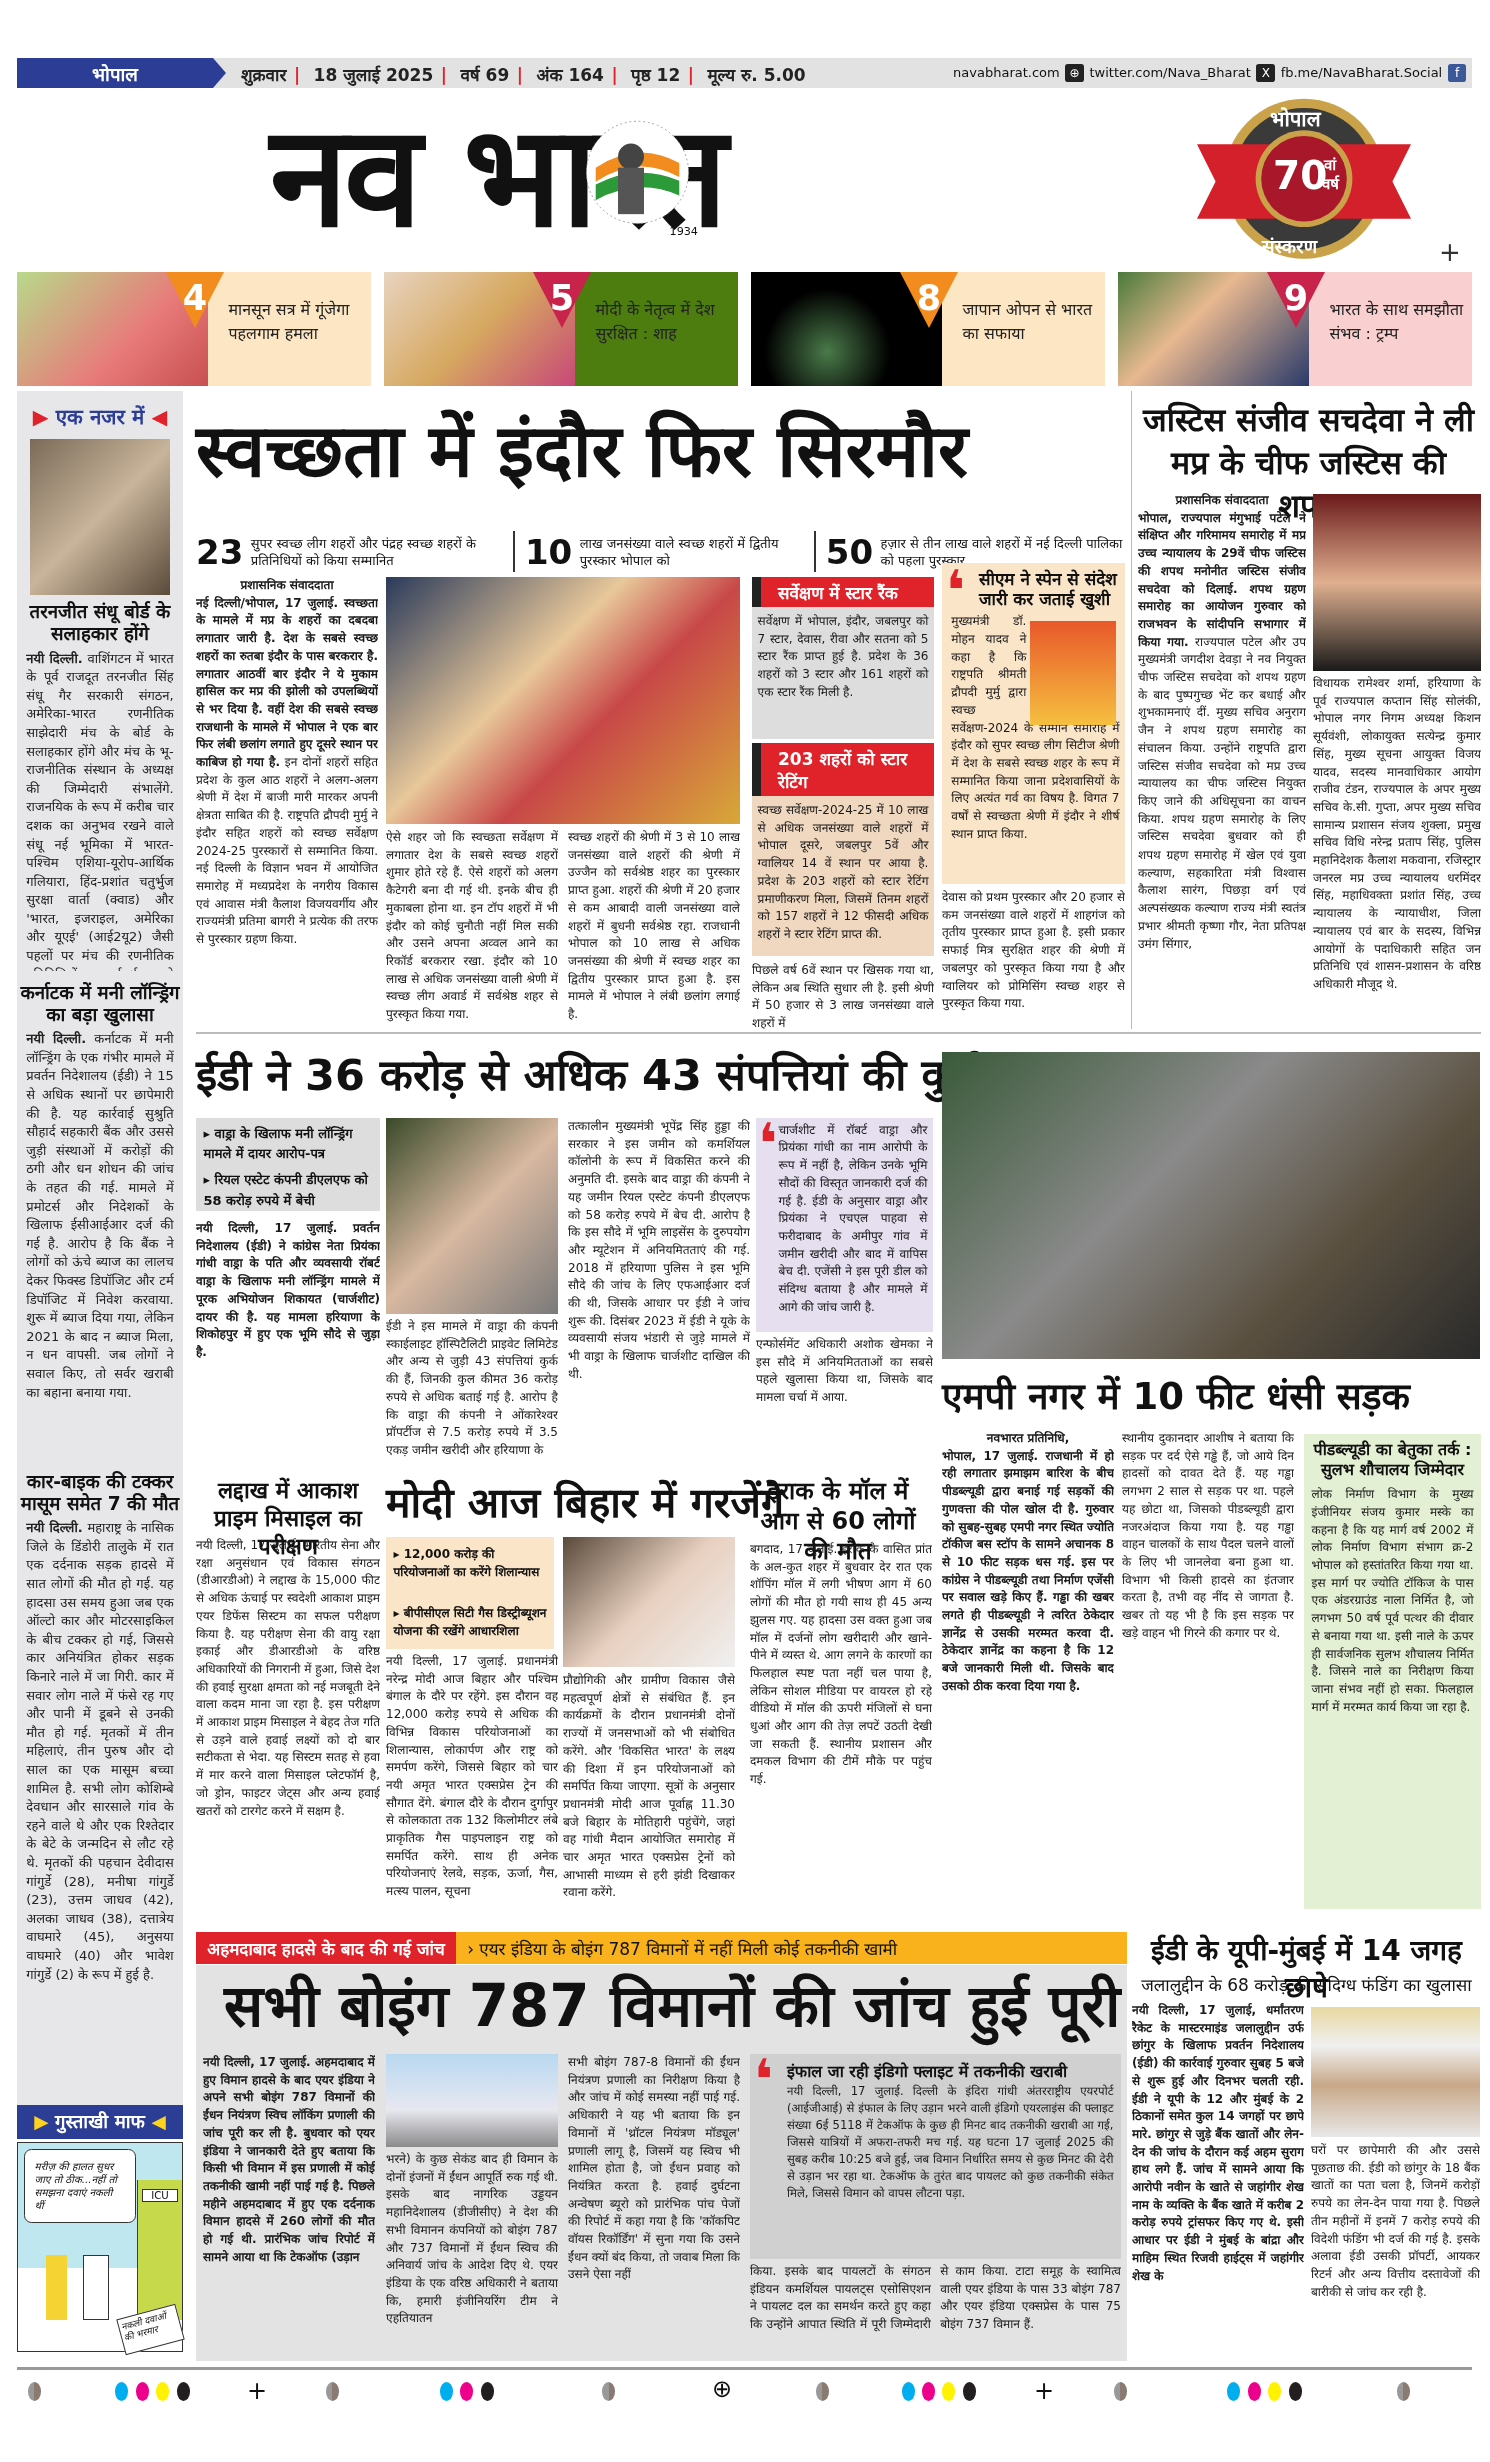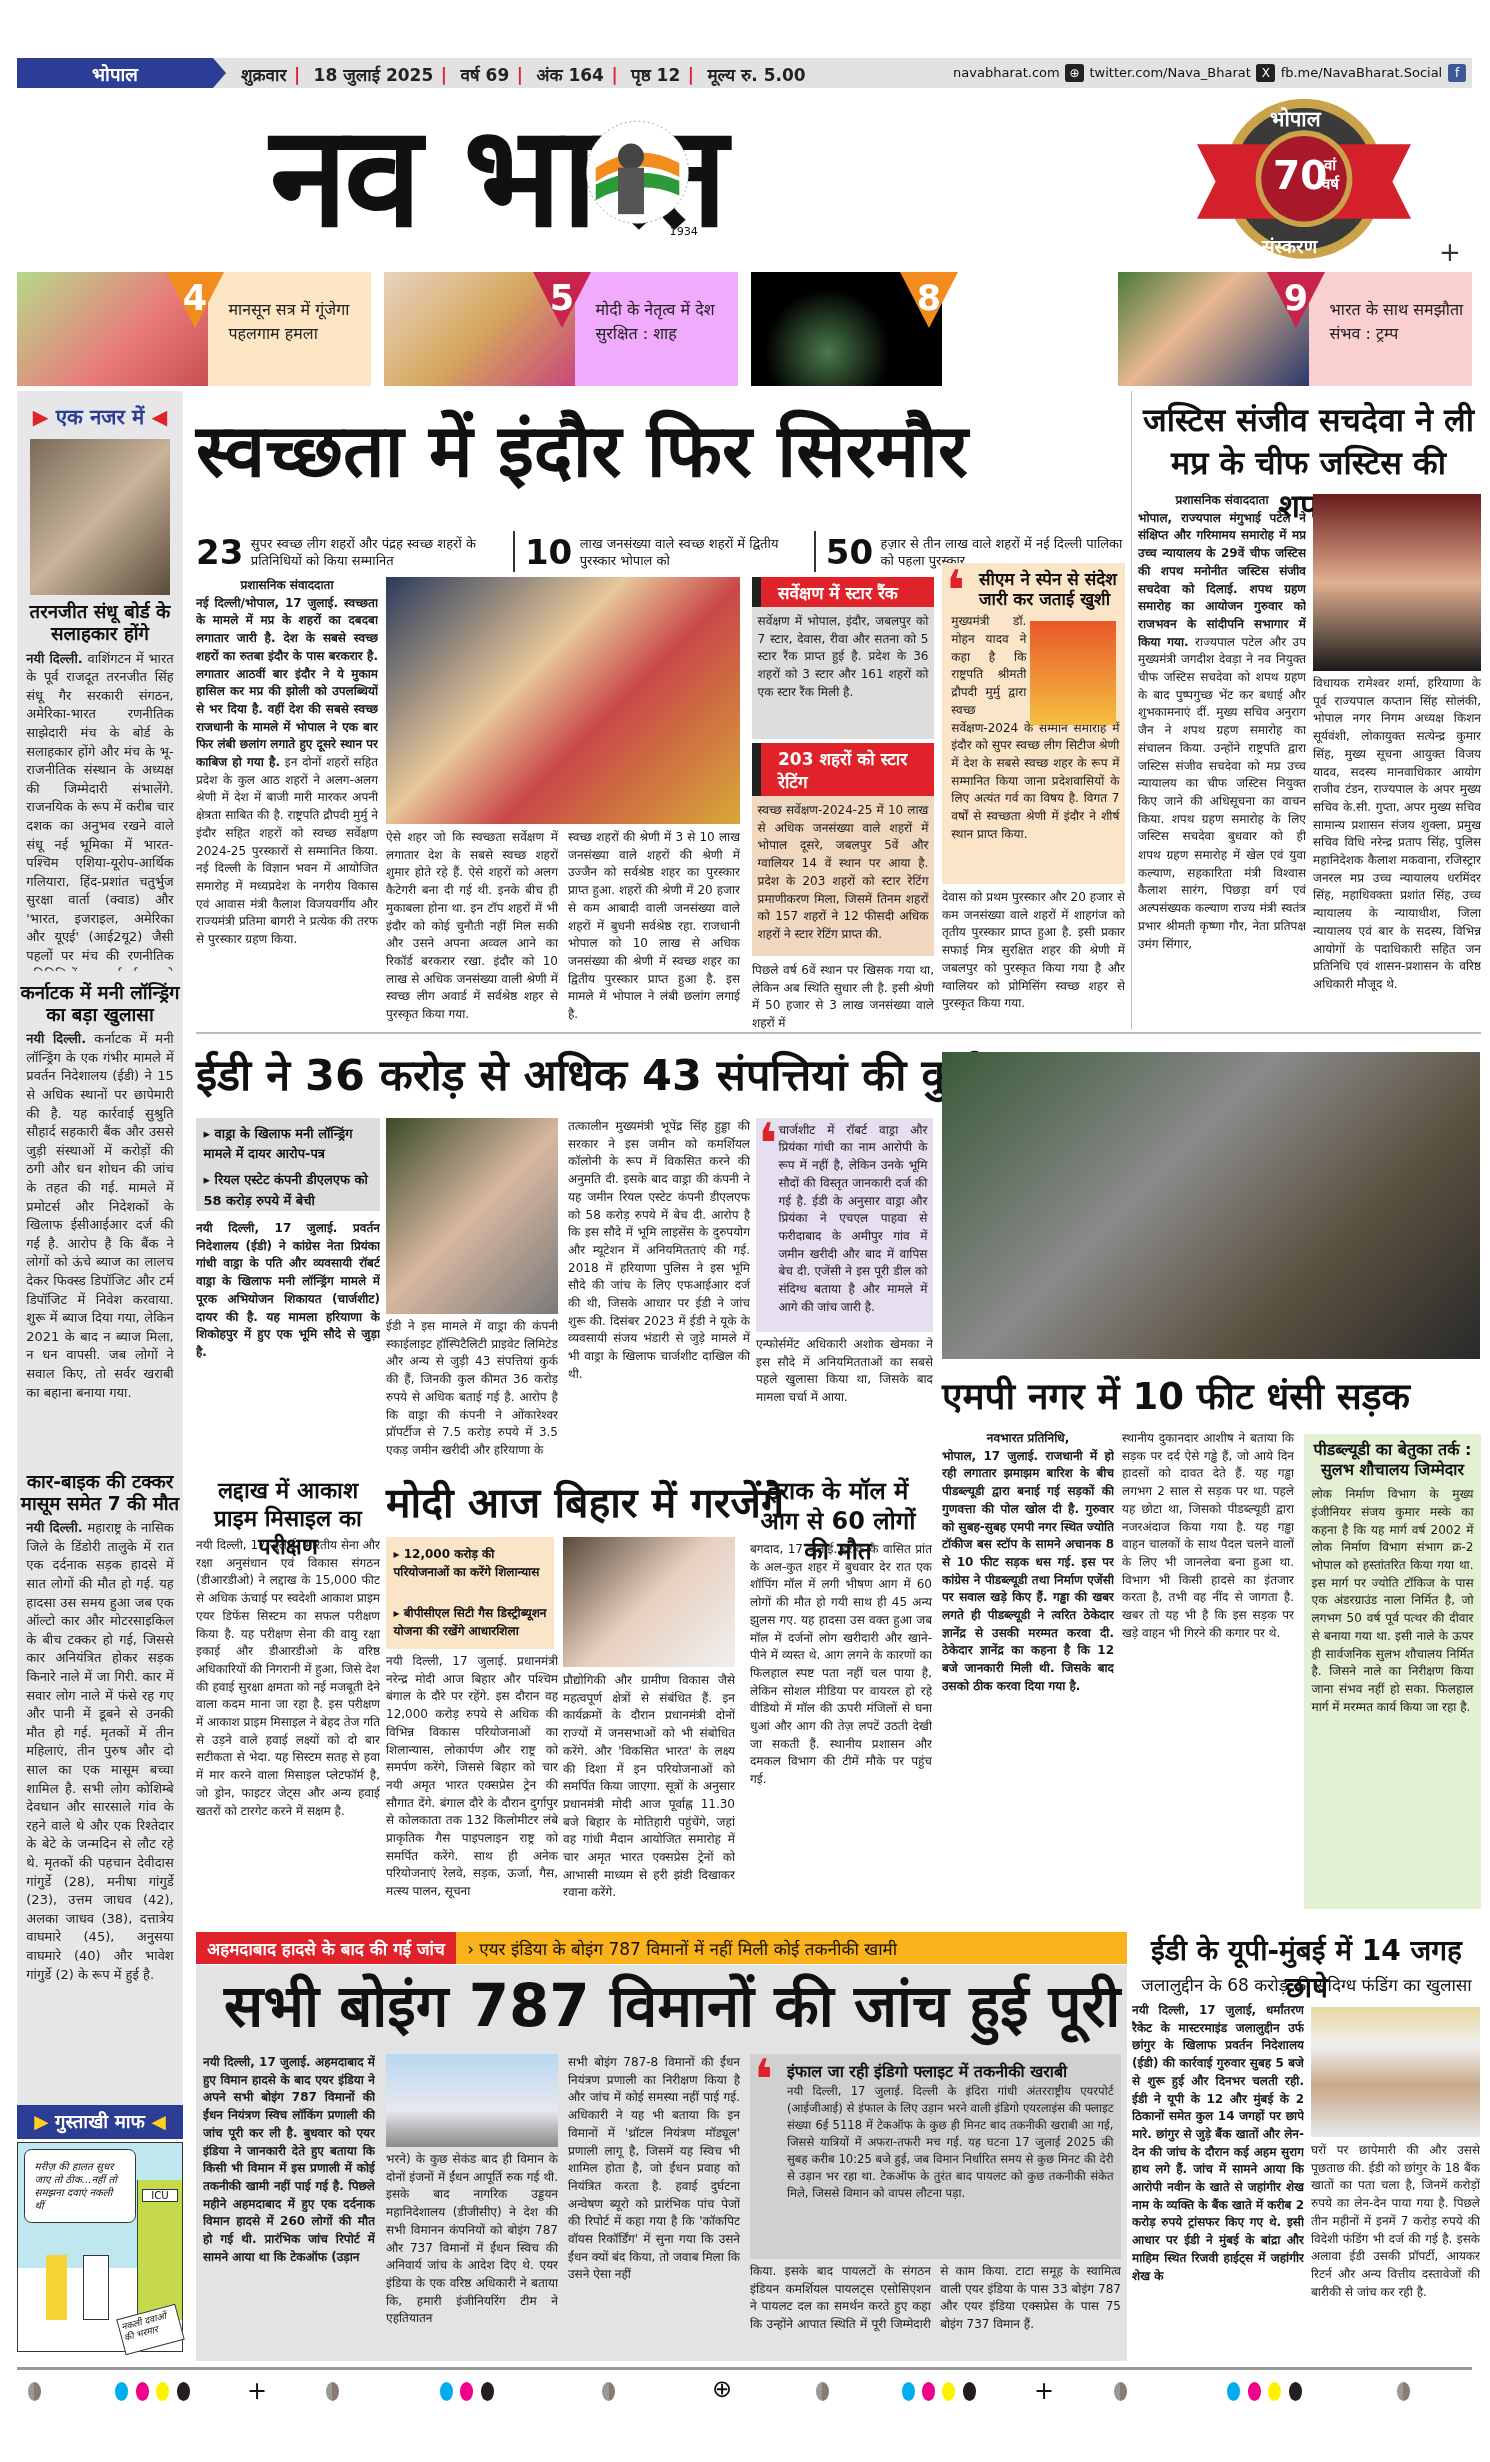--- a/index.html
+++ b/index.html
@@ -97,26 +97,27 @@
 <div class="abs teaser" style="left:17px">
   <div class="img" style="background:linear-gradient(135deg,#b8d98a,#e87a7a 60%,#c85050)">
       <div class="num" style="background:#f28c1e">4</div>
     </div>
   <div class="txt" style="background:#fde6c4">मानसून सत्र में गूंजेगा पहलगाम हमला</div>
 </div>
 <div class="abs teaser" style="left:384px">
   <div class="img" style="background:linear-gradient(135deg,#e8d4c0,#d6a860 50%,#c84878)">
       <div class="num" style="background:#c8234a">5</div>
     </div>
-  <div class="txt" style="background:#f0abfc">मोदी के नेतृत्व में देश सुरक्षित : शाह</div>
+  <div class="txt" style="background:#4d7c0f">मोदी के नेतृत्व में देश सुरक्षित : शाह</div>
 </div>
 <div class="abs teaser" style="left:751px">
   <div class="img" style="background:radial-gradient(circle at 40% 70%,#4a7a4a,#000 45%)">
       <div class="num" style="background:#f28c1e">8</div>
     </div>
+  <div class="txt" style="background:#fde6c4">जापान ओपन से भारत का सफाया</div>
 </div>
 <div class="abs teaser" style="left:1118px">
   <div class="img" style="background:linear-gradient(135deg,#4a7a3a,#e8b890 40%,#2a3a6a)">
       <div class="num" style="background:#c8234a">9</div>
     </div>
   <div class="txt" style="background:#f9d0cf">भारत के साथ समझौता संभव : ट्रम्प</div>
 </div>
 
 <div id="sidebar" class="abs">
   <div class="sb-head"><span style="color:#e0222b">▶</span> <span>एक नजर में</span> <span style="color:#e0222b">◀</span></div>

